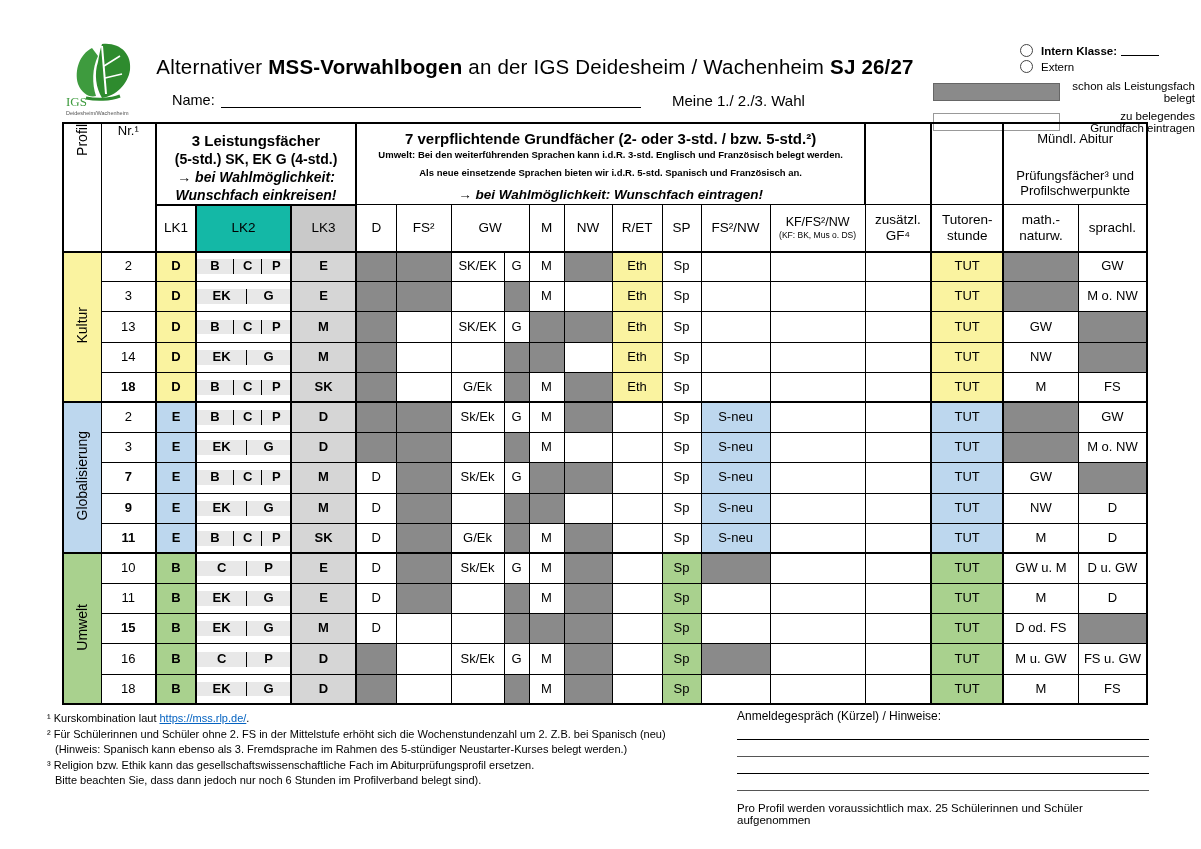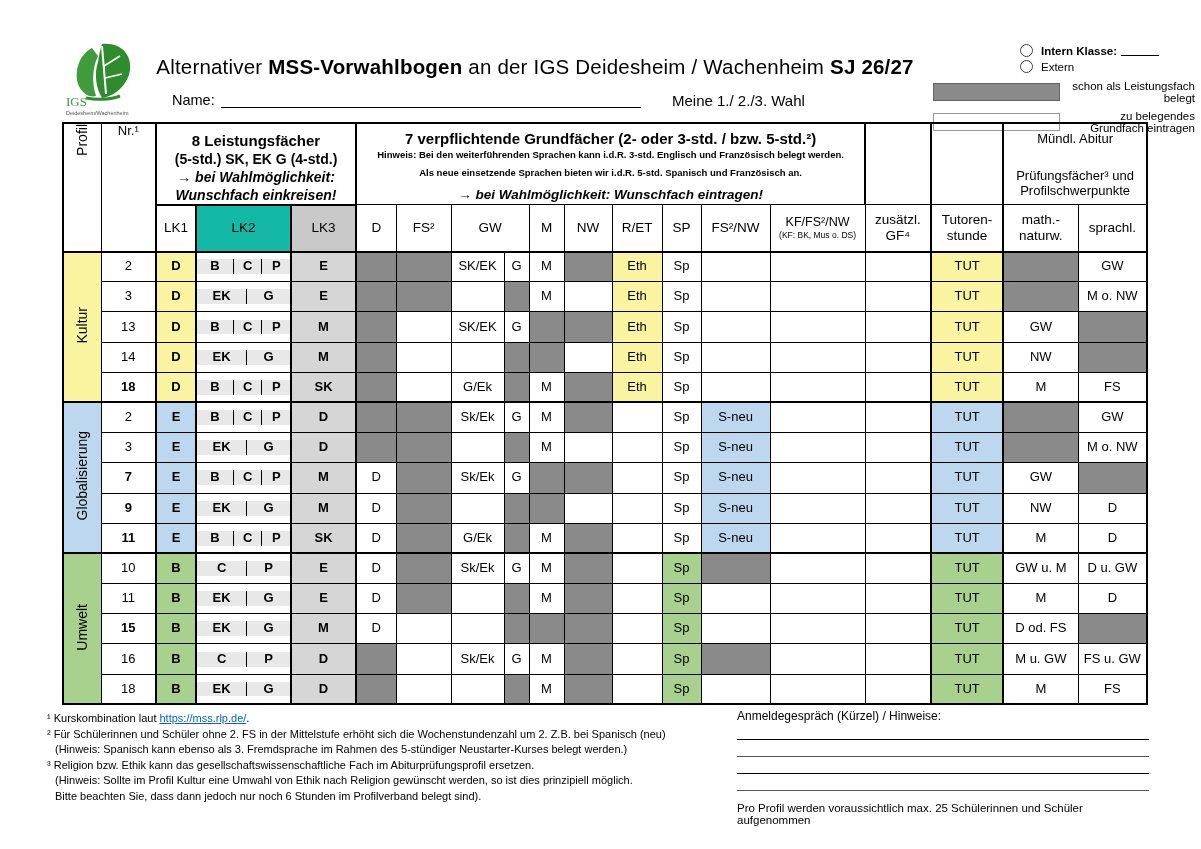--- a/index.html
+++ b/index.html
@@ -155,28 +155,28 @@
         <col style="width:66px">
       <col style="width:72px">
         <col style="width:75px">
         <col style="width:69px">
     </colgroup>
     <thead>
       <tr class="hr1">
         <th class="profil-h" rowspan="2"><span class="rot">Profil</span></th>
         <th class="nr-h" rowspan="2">Nr.¹</th>
         <th class="lk-group tl" colspan="3">
-          <div class="l1">8 Leistungsfächer</div>
+          <div class="l1">3 Leistungsfächer</div>
           <div class="l2">(5-std.) SK, EK G (4-std.)</div>
           <div class="l3">→ bei Wahlmöglichkeit:</div>
           <div class="l4">Wunschfach einkreisen!</div>
         </th>
         <th class="gf-group tl tr2" colspan="10">
           <div class="l1"><span>7 verpflichtende </span><b>Grundfächer</b><span> (2- oder 3-std. / bzw. 5-std.²)</span></div>
-          <div class="hint"><b>Hinweis:</b><span> Bei den weiterführenden Sprachen kann i.d.R. 3-std. Englisch und Französisch belegt werden.</span></div>
+          <div class="hint"><b>Umwelt:</b><span> Bei den weiterführenden Sprachen kann i.d.R. 3-std. Englisch und Französisch belegt werden.</span></div>
           <div class="l3">Als neue einsetzende Sprachen bieten wir i.d.R. 5-std. Spanisch und Französisch an.</div>
           <div class="l4">→ bei Wahlmöglichkeit: Wunschfach eintragen!</div>
         </th>
         <th></th>
         <th class="tl tr2"></th>
         <th class="abitur-h tl" colspan="2">
           <div class="a1">Mündl. Abitur</div>
           <div class="a2">Prüfungsfächer³ und</div>
           <div>Profilschwerpunkte</div>
         </th>
@@ -598,21 +598,20 @@
           <td class="smalltxt">FS</td>
         </tr>
       </tbody>
   </table>
 
   <div class="footnotes">
     <div><span>¹ Kurskombination laut </span><a href="#">https://mss.rlp.de/</a><span>.</span></div>
     <div>² Für Schülerinnen und Schüler ohne 2. FS in der Mittelstufe erhöht sich die Wochenstundenzahl um 2. Z.B. bei Spanisch (neu)</div>
     <div style="padding-left:8px;">(Hinweis: Spanisch kann ebenso als 3. Fremdsprache im Rahmen des 5-stündiger Neustarter-Kurses belegt werden.)</div>
     <div>³ Religion bzw. Ethik kann das gesellschaftswissenschaftliche Fach im Abiturprüfungsprofil ersetzen.</div>
-    <div style="padding-left:8px;">(Hinweis: Sollte im Profil Kultur eine Umwahl von Ethik nach Religion gewünscht werden, so ist dies prinzipiell möglich.</div>
     <div style="padding-left:8px;">Bitte beachten Sie, dass dann jedoch nur noch 6 Stunden im Profilverband belegt sind).</div>
   </div>
 
   <div class="bottom-right">
     <div>Anmeldegespräch (Kürzel) / Hinweise:</div>
     <div class="br-line thick"></div>
     <div class="br-line"></div>
     <div class="br-line thick"></div>
     <div class="br-line"></div>
     <div class="pro-profil">Pro Profil werden voraussichtlich max. 25 Schülerinnen und Schüler aufgenommen</div>

